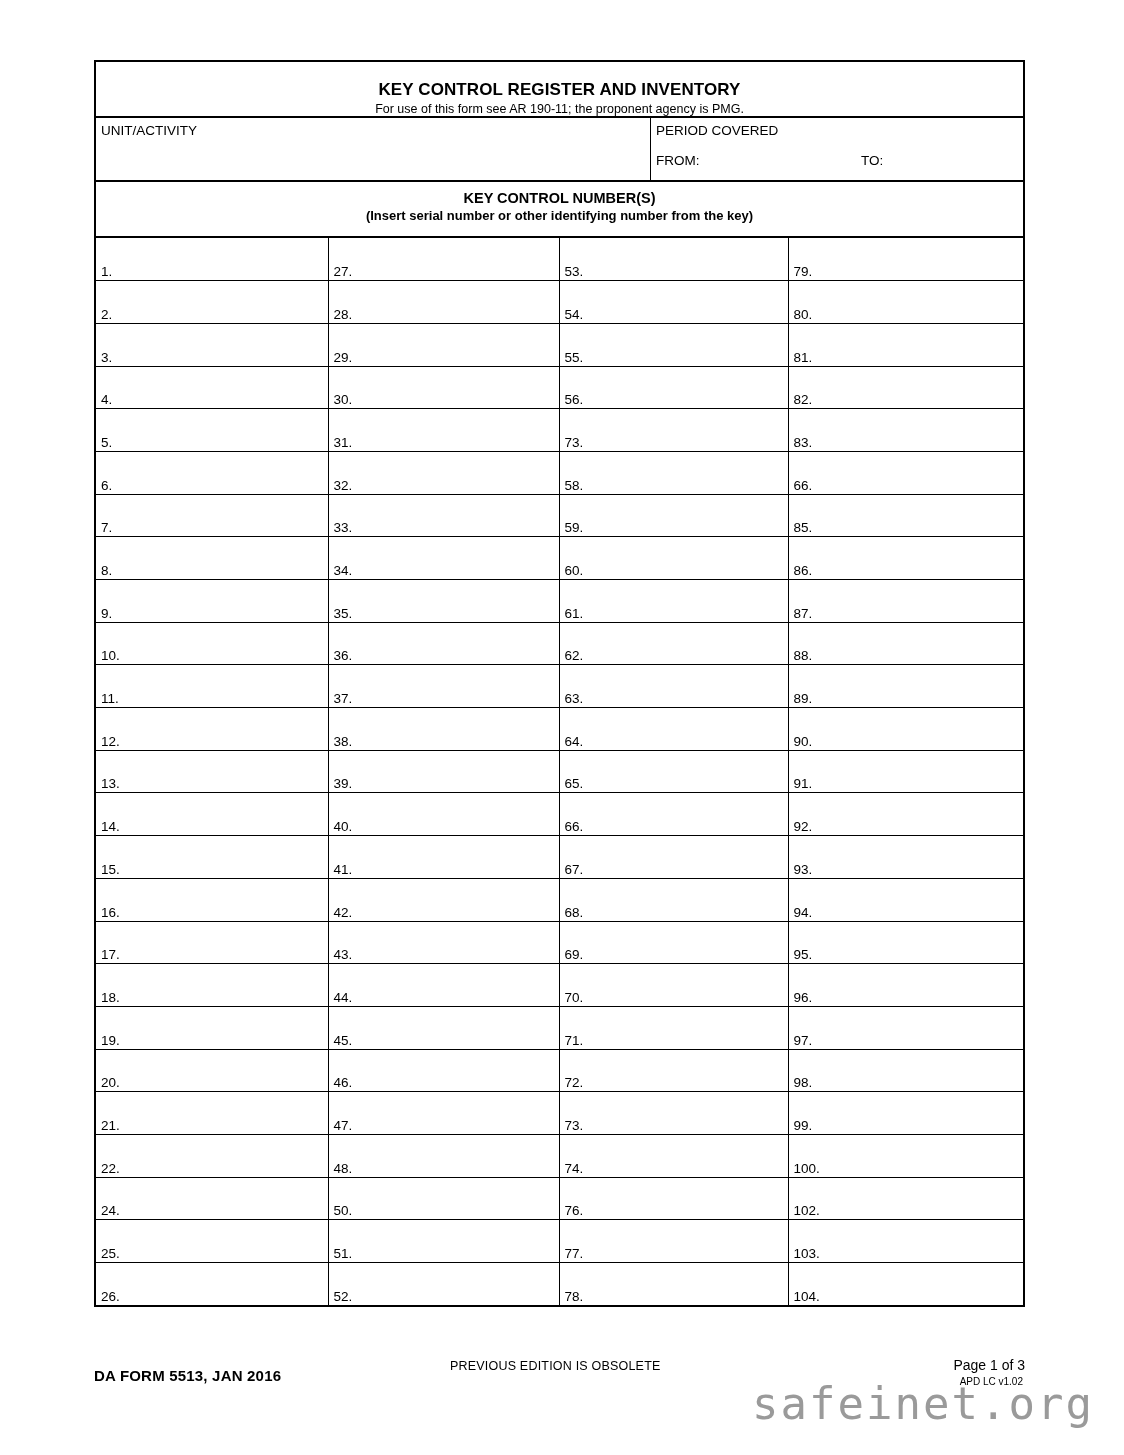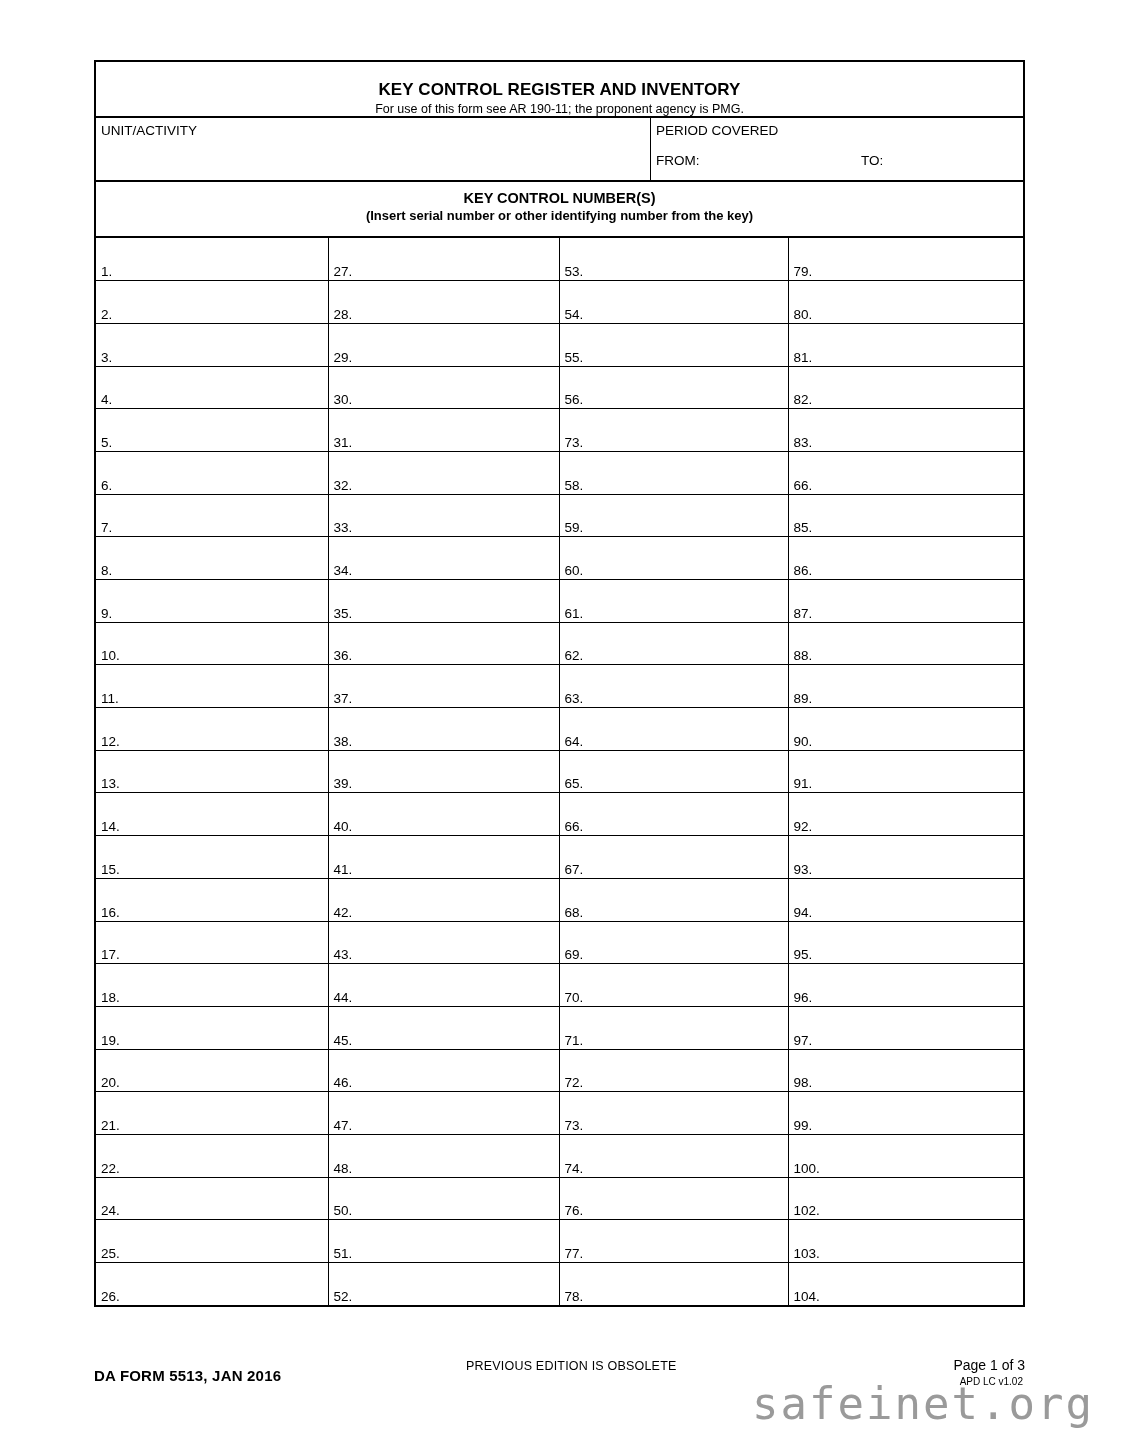--- a/index.html
+++ b/index.html
@@ -147,21 +147,20 @@
     font-weight: bold;
     letter-spacing: 0.2px;
     margin-top: 11px;
   }
   #footer-obsolete-note {
     position: absolute;
     left: 356px;
     top: 4px;
     font-size: 12.5px;
     letter-spacing: 0.2px;
-    margin-left: 16px;
   }
   #footer-page-number {
     position: absolute;
     right: 0;
     top: 2px;
     font-size: 14px;
   }
   #footer-apd-version {
     position: absolute;
     right: 2px;

